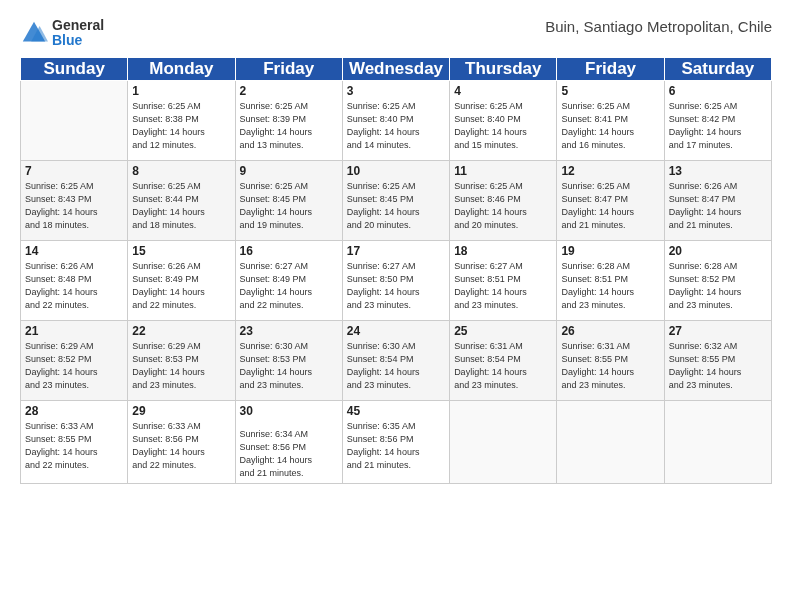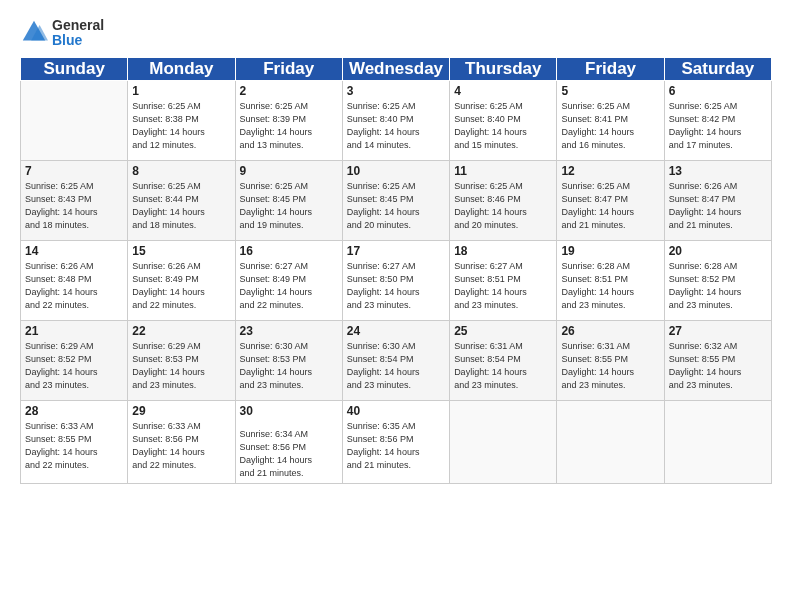--- a/index.html
+++ b/index.html
@@ -15,21 +15,21 @@
       padding: 18px 20px 10px 20px;
     }
     .header {
       display: flex;
       align-items: flex-start;
       justify-content: space-between;
       margin-bottom: 8px;
     }
     .logo {
       display: flex;
-      align-items: flex-start;
+      align-items: center;
       gap: 4px;
     }
     .logo-text {
       display: flex;
       flex-direction: column;
       line-height: 1.1;
     }
     .logo-general {
       font-size: 14px;
       font-weight: bold;
@@ -107,20 +107,21 @@
       <svg class="logo-icon" viewBox="0 0 40 40" xmlns="http://www.w3.org/2000/svg">
         <polygon points="20,4 36,32 4,32" fill="#2277cc" opacity="0.85"></polygon>
         <polygon points="28,10 40,32 16,32" fill="#2277cc" opacity="0.5"></polygon>
       </svg>
       <div class="logo-text">
         <span class="logo-general">General</span>
         <span class="logo-blue">Blue</span>
       </div>
     </div>
     <div class="title-block">
+      <div class="subtitle">Buin, Santiago Metropolitan, Chile</div>
     </div>
   </div>
 
   <table>
     <thead>
       <tr>
       <th>Sunday</th>
           <th>Monday</th>
           <th>Friday</th>
           <th>Wednesday</th>
@@ -344,21 +345,21 @@
 and 22 minutes.</div>
           </td>
           <td>
             <span class="day-num">30</span>
             <div class="day-info" style="white-space: pre-line; margin-top: 10px;">Sunrise: 6:34 AM
 Sunset: 8:56 PM
 Daylight: 14 hours
 and 21 minutes.</div>
           </td>
           <td>
-            <span class="day-num">40</span>
+            <span class="day-num">45</span>
             <div class="day-info" style="white-space: pre-line;">Sunrise: 6:35 AM
 Sunset: 8:56 PM
 Daylight: 14 hours
 and 21 minutes.</div>
           </td>
           <td class="empty-cell"></td>
           <td class="empty-cell"></td>
           <td class="empty-cell"></td>
         </tr>
       </tbody>

